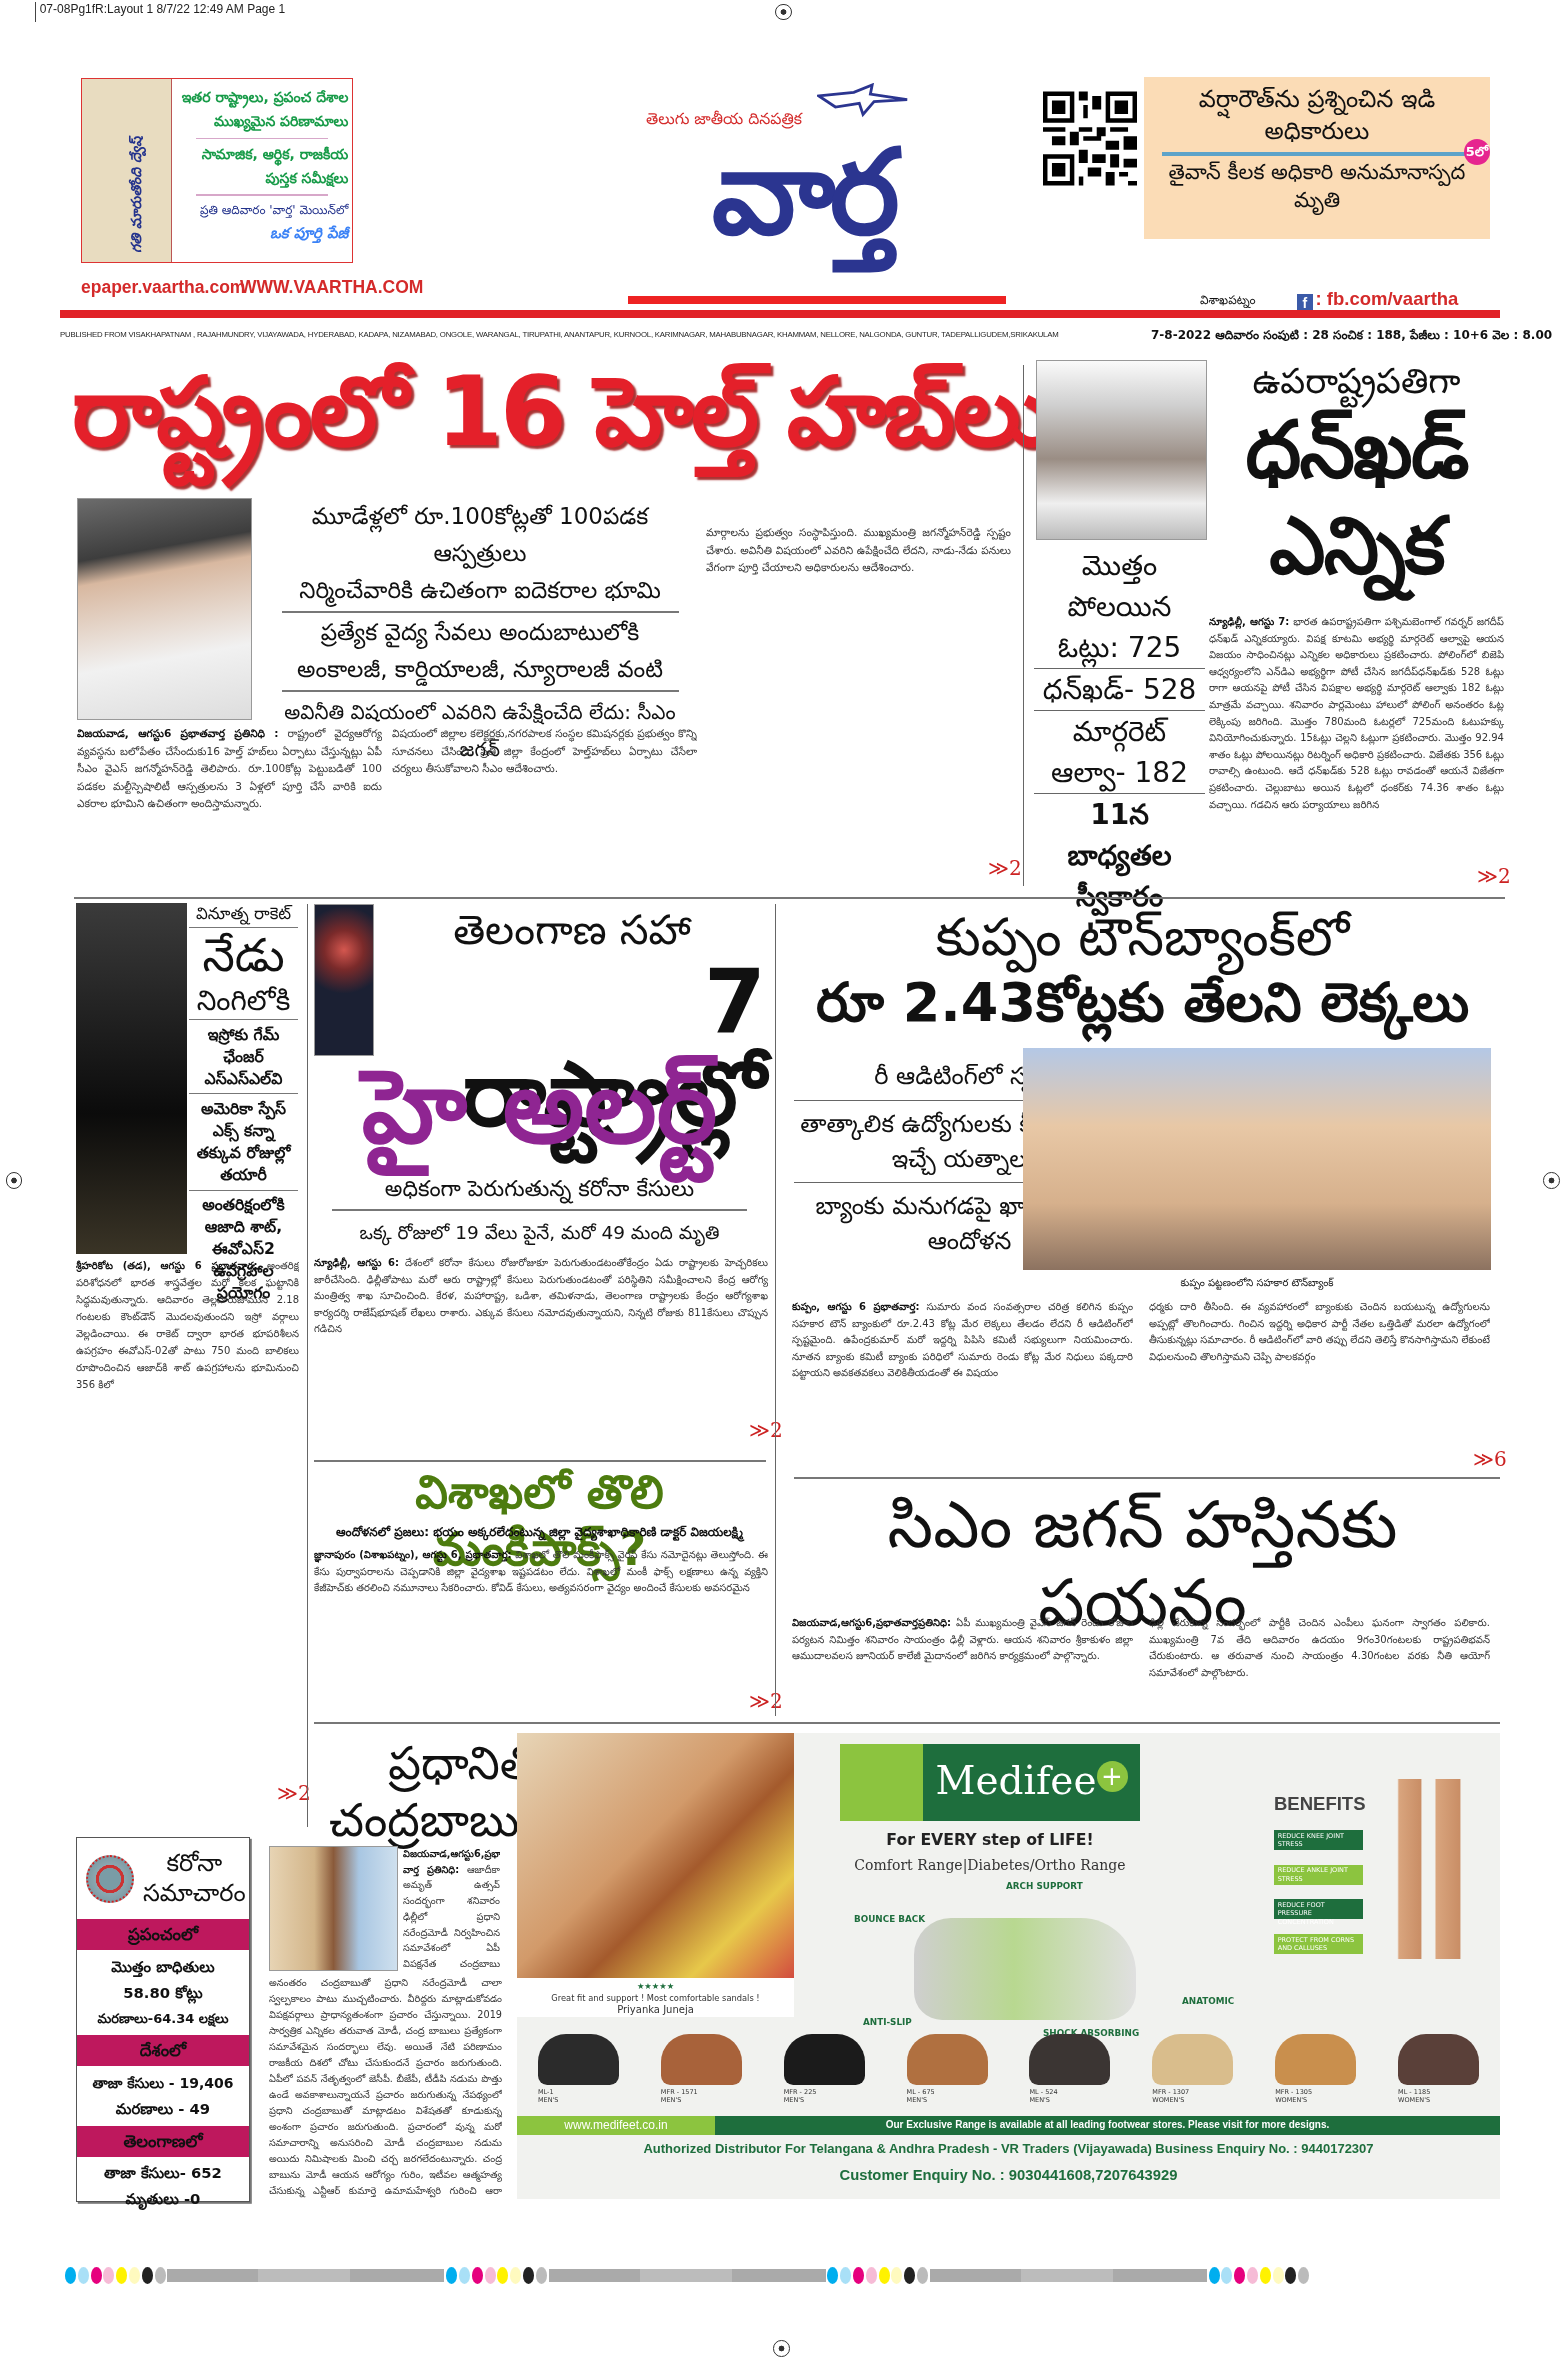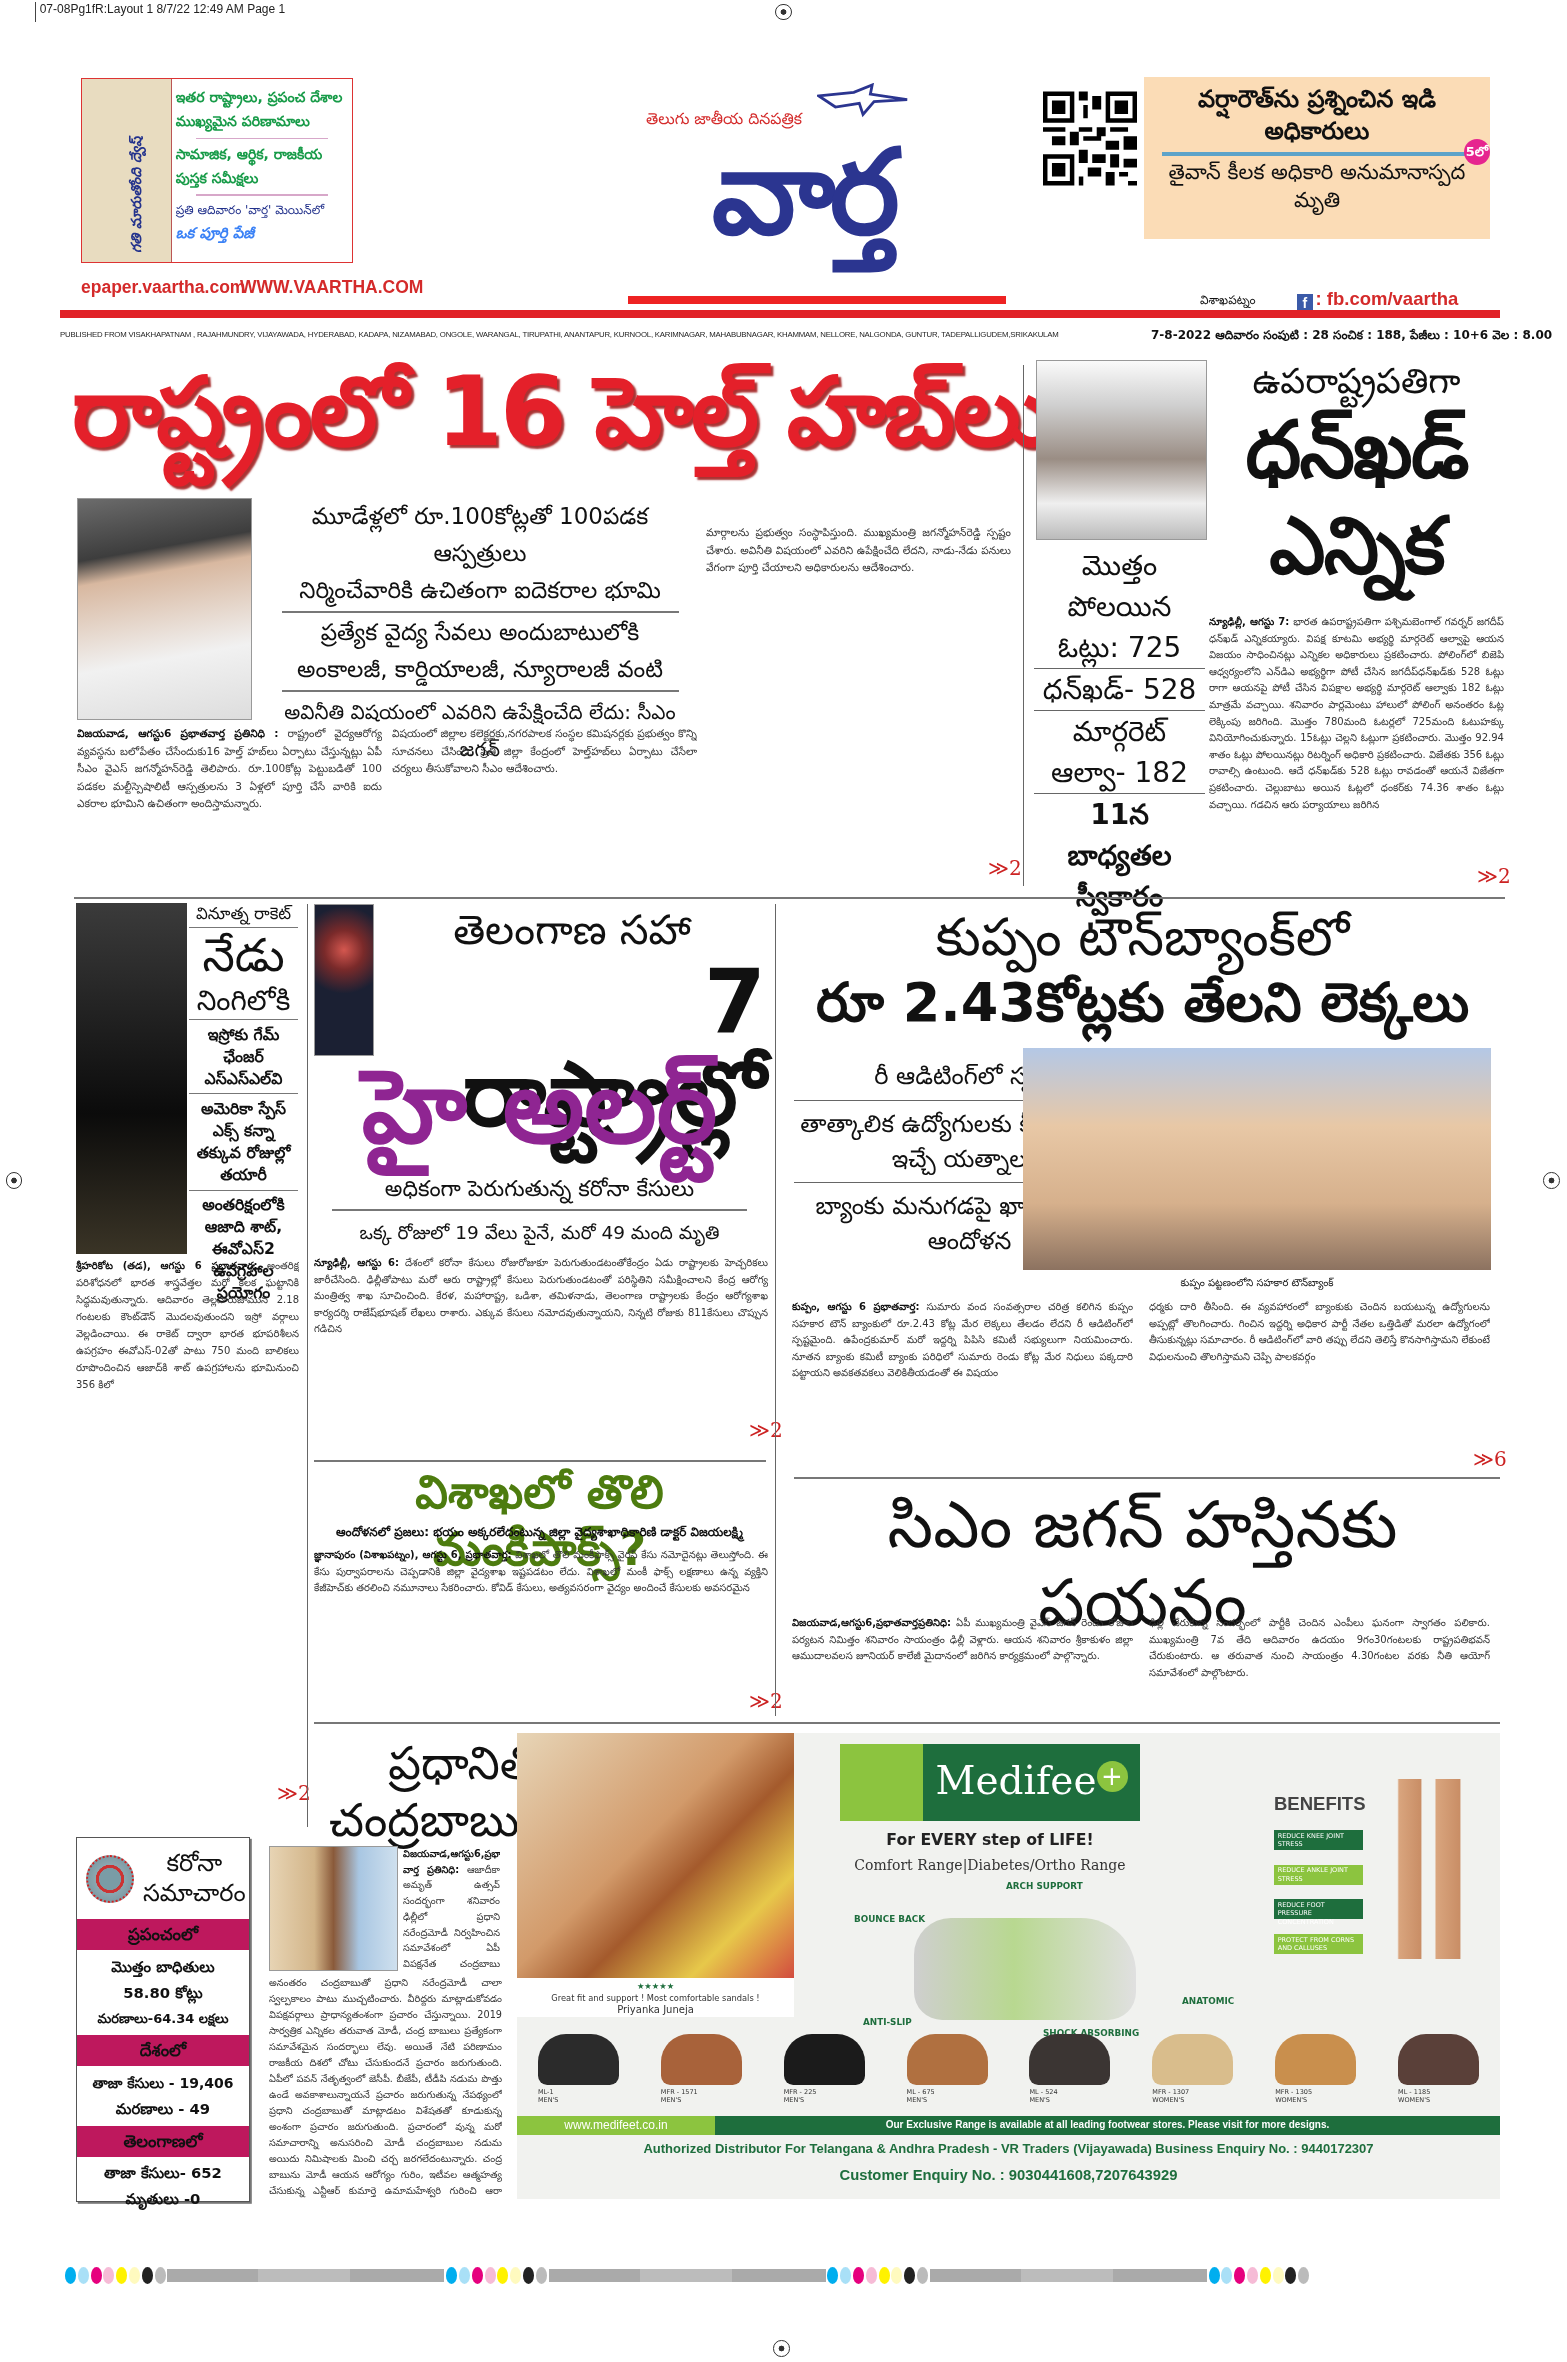--- a/index.html
+++ b/index.html
@@ -6,32 +6,32 @@
   html,body{width:1567px;height:2363px;background:#fff;overflow:hidden}
   body{position:relative;font-family:"DejaVu Sans","Liberation Sans",sans-serif;color:#111}
   .abs{position:absolute}
   .slug{left:35px;top:1.8px;font-size:12px;color:#222;font-family:"Liberation Sans",sans-serif;border-left:0.9px solid #444;padding-left:3.7px;height:20px}
   .reg{width:16.6px;height:16.6px;border-radius:50%;border:1.8px solid #333;background:radial-gradient(#333 25%,#fff 30%)}
   
   .promo{left:81px;top:78px;width:272px;height:185px;border:1.4px solid #d33;display:flex}
   .promo-side{width:90px;background:#e8dcc0;border-right:0.9px solid #b55;position:relative;overflow:hidden}
   .promo-side .vt{position:absolute;left:9.2px;bottom:7.4px;transform-origin:left bottom;transform:rotate(-90deg);white-space:nowrap;font-weight:bold;font-size:42px;color:#e52222;width:171px}
   .promo-side .vt2{position:absolute;left:66px;bottom:9.2px;transform-origin:left bottom;transform:rotate(-90deg);white-space:nowrap;font-size:14px;font-style:italic;color:#23328c;font-weight:bold}
-  .promo-body{flex:1;text-align:left;padding:7.4px 3.7px;font-size:14px;color:#179b48;font-weight:bold;line-height:1.7}
+  .promo-body{flex:1;text-align:right;padding:7.4px 3.7px;font-size:14px;color:#179b48;font-weight:bold;line-height:1.7}
   .promo-body .sep{height:1.8px;background:#d7a7c9;margin:3.7px 20px}
   .promo-body .blk{color:#23328c;font-size:12px;font-weight:normal}
   .promo-body .red{color:#3b82f6;font-style:italic;font-size:14.8px}
   .url{top:277px;font-size:17.5px;font-weight:bold;color:#d42a2a;font-family:"Liberation Sans",sans-serif}
   .tagline{left:646px;top:109px;color:#d42a2a;font-size:15.7px}
   .logo{left:600px;top:137px;width:406px;height:120px;color:#2b3590;font-size:118px;font-weight:bold;line-height:111px;letter-spacing:-5.5px;text-align:center}
   .logo-line{left:628px;top:296px;width:378px;height:8.3px;background:#e22}
   .bird{left:817px;top:83px;width:92px;height:37px}
   .qr{left:1043px;top:83px;width:94px;height:111px}
   .teaser{left:1144px;top:77px;width:346px;height:162px;background:#fbdcb6;padding:7.4px 11px;text-align:center}
-  .teaser .t1{font-size:24px;font-weight:bold;line-height:1.3}
+  .teaser .t1{font-size:24px;font-weight:normal;line-height:1.3}
   .teaser .bar{height:3.7px;background:#5da3c9;margin:5.5px 13px 1.8px 7.4px;position:relative}
   .teaser .pg{position:absolute;right:-24px;top:-13px;width:26px;height:26px;border-radius:50%;background:#e6258f;color:#fff;font-size:13px;line-height:26px;font-weight:bold}
   .teaser .t2{font-size:21px;line-height:1.35}
   .city{left:1200px;top:293px;font-size:12px}
   .fb{left:1297px;top:288px;font-size:18.5px;color:#d42a2a;font-weight:bold;font-family:"Liberation Sans",sans-serif}
   .fb .fbi{display:inline-block;width:15.7px;height:18.5px;background:#3b5aa8;color:#fff;font-size:14px;text-align:center;line-height:18.5px;margin-right:2.8px;vertical-align:-2.8px}
   .redrule{left:60px;top:310px;width:1440px;height:8.3px;background:#e12227}
   .pubinfo{left:60px;top:330px;font-size:7.8px;color:#222;letter-spacing:-0.2px;font-family:"Liberation Sans",sans-serif}
   .dateline{left:1151px;top:328px;font-size:12px;font-weight:bold}
   

